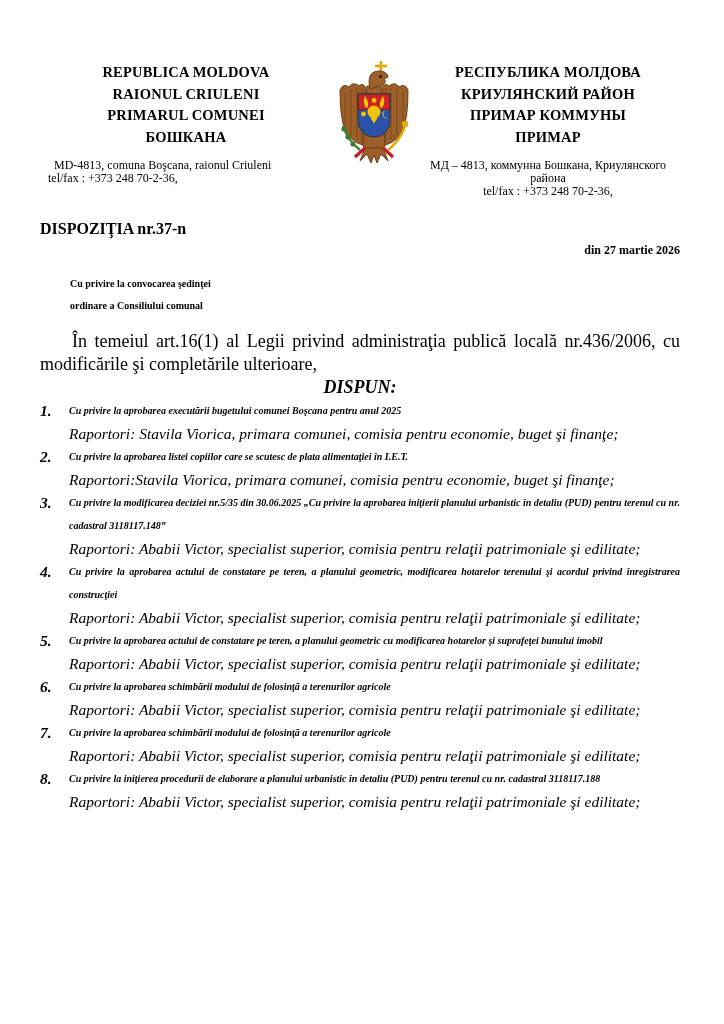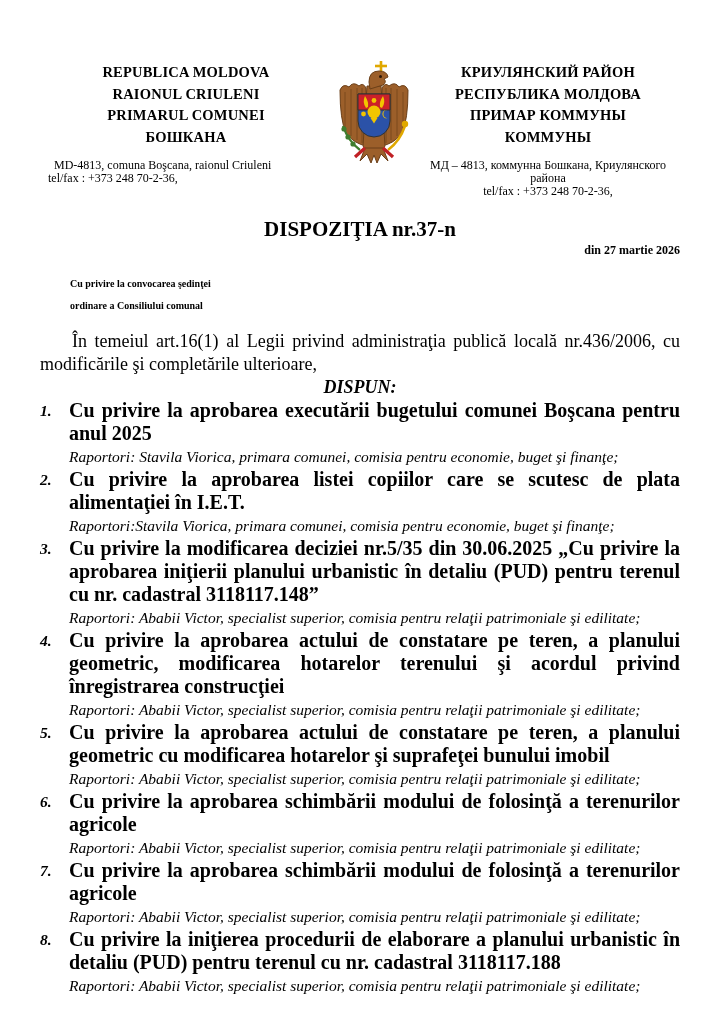--- a/index.html
+++ b/index.html
@@ -21,21 +21,21 @@
   .lh-left  { width: 292px; padding-top: 6px; }
   .lh-right { flex: 1; padding-top: 6px; }
   .lh-emblem { width: 84px; display: flex; justify-content: center; padding-top: 2px; }
   .lh-line { font-weight: bold; font-size: 14.5px; line-height: 21.5px; letter-spacing: .2px; }
   .lh-addr { margin-top: 11px; font-size: 12px; line-height: 13px; }
   .lh-addr-left { text-align: left; padding-left: 14px; }
   .lh-addr-left .tf { padding-left: 0; margin-left: -6px; }
   .lh-addr-right { text-align: center; }
 
   
-  .doc-title { text-align: center; margin-top: 20px; font-weight: bold; font-size: 21px; line-height: 22px; }
+  .doc-title { text-align: left; margin-top: 20px; font-weight: bold; font-size: 16px; line-height: 22px; }
   .doc-date  { text-align: right; font-weight: bold; font-size: 12px; line-height: 20px; }
 
   .subject { margin-top: 13px; margin-left: 30px; font-weight: bold; font-size: 10px; line-height: 21.5px; }
 
   
   .para {
     margin-top: 14px;
     font-size: 18px; line-height: 23px;
     text-align: justify;
     text-indent: 32px;
@@ -46,22 +46,22 @@
   
   .agenda { margin-top: 0; }
   .agenda-item { display: flex; }
   .agenda-num {
     width: 29px; flex: 0 0 29px;
     font-weight: bold; font-style: italic;
     font-size: 15.5px; line-height: 23px;
   }
   .agenda-body { flex: 1; }
   .agenda-title {
-    font-weight: bold; 
-    font-size: 20px; line-height: 23px;
+    font-weight: bold; font-style: italic;
+    font-size: 10px; line-height: 23px;
     text-align: justify;
   }
   .agenda-raportori {
     font-style: italic;
     font-size: 15.5px; line-height: 23px;
     text-align: justify;
   }
 </style>
 </head>
 <body>
@@ -129,24 +129,24 @@
           <circle cx="40" cy="54" r="6.5"></circle>
           <path d="M36.5 60 h7 l-3.5 5.5 z"></path>
           <circle cx="40" cy="42.5" r="2.4"></circle>
           <circle cx="29.5" cy="56" r="2.4"></circle>
           <path d="M53.5 52 a4.2 4.2 0 1 0 0 8.2 a3.4 3.4 0 1 1 0 -8.2"></path>
         </g>
       </svg>
     </div>
 
     <div class="lh-col lh-right">
+      <div class="lh-line">РЕСПУБЛИКА МОЛДОВА</div>
       <div class="lh-line">КРИУЛЯНСКИЙ РАЙОН</div>
-      <div class="lh-line">РЕСПУБЛИКА МОЛДОВА</div>
       <div class="lh-line">ПРИМАР  КОММУНЫ</div>
-      <div class="lh-line">КОММУНЫ</div>
+      <div class="lh-line">ПРИМАР</div>
       <div class="lh-addr lh-addr-right">
         <div>МД – 4813, коммунна Бошкана, Криулянского района</div>
         <div>tel/fax : +373 248 70-2-36,</div>
       </div>
     </div>
   </div>
 
   <div class="doc-title">DISPOZIŢIA nr.37-n</div>
   <div class="doc-date">din 27 martie 2026</div>
 

